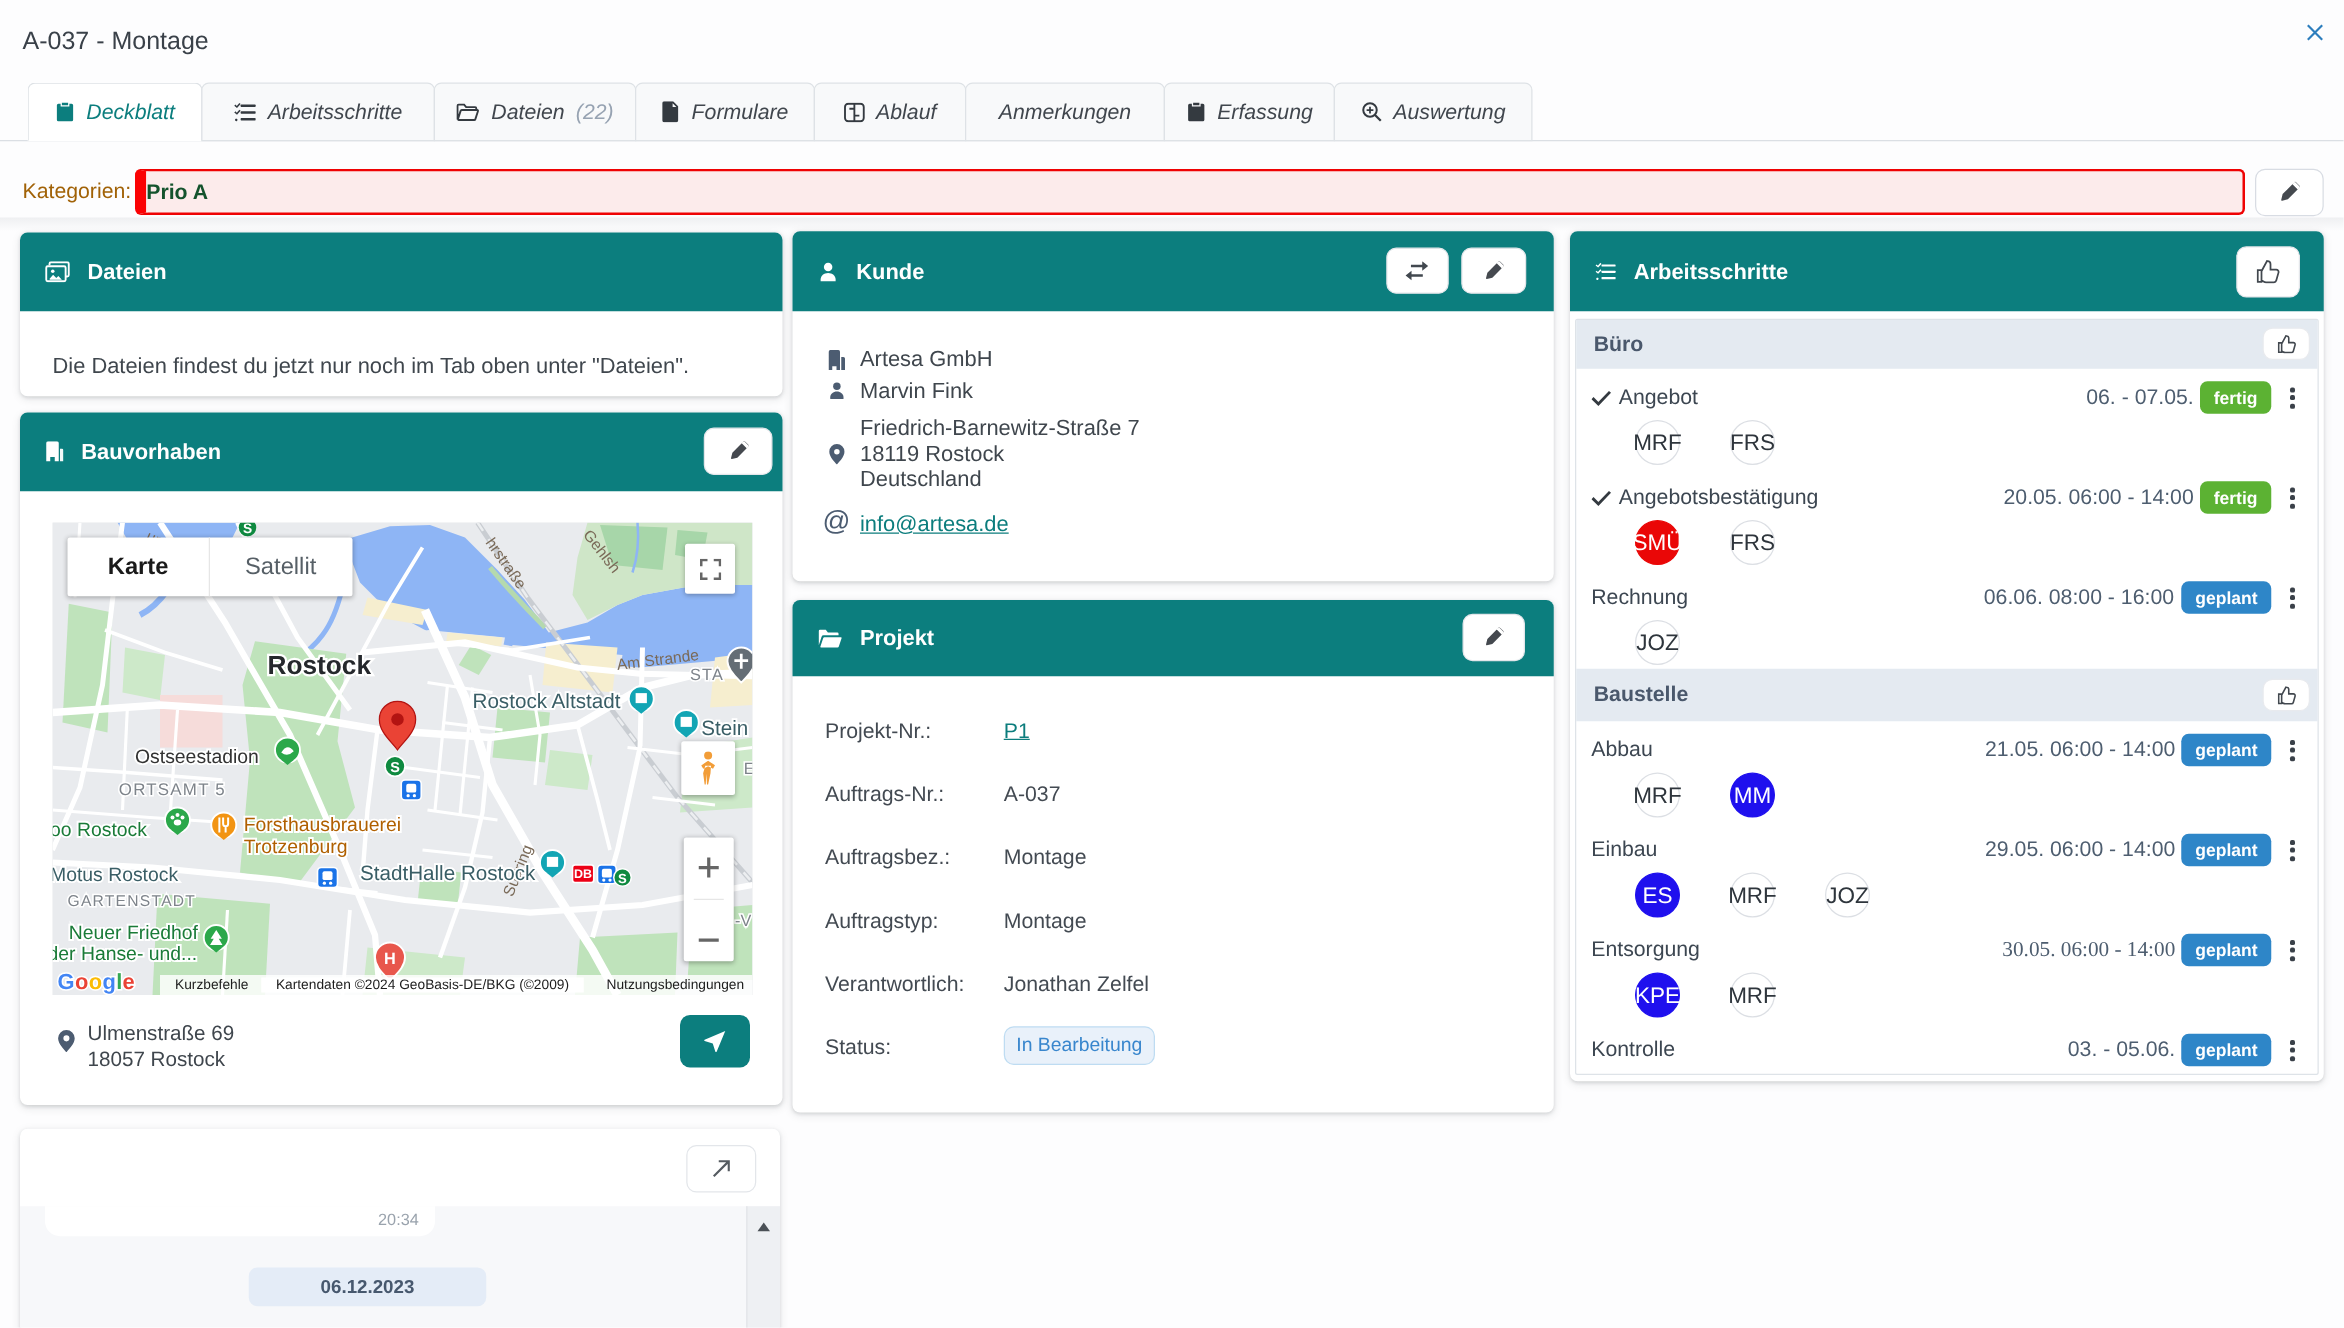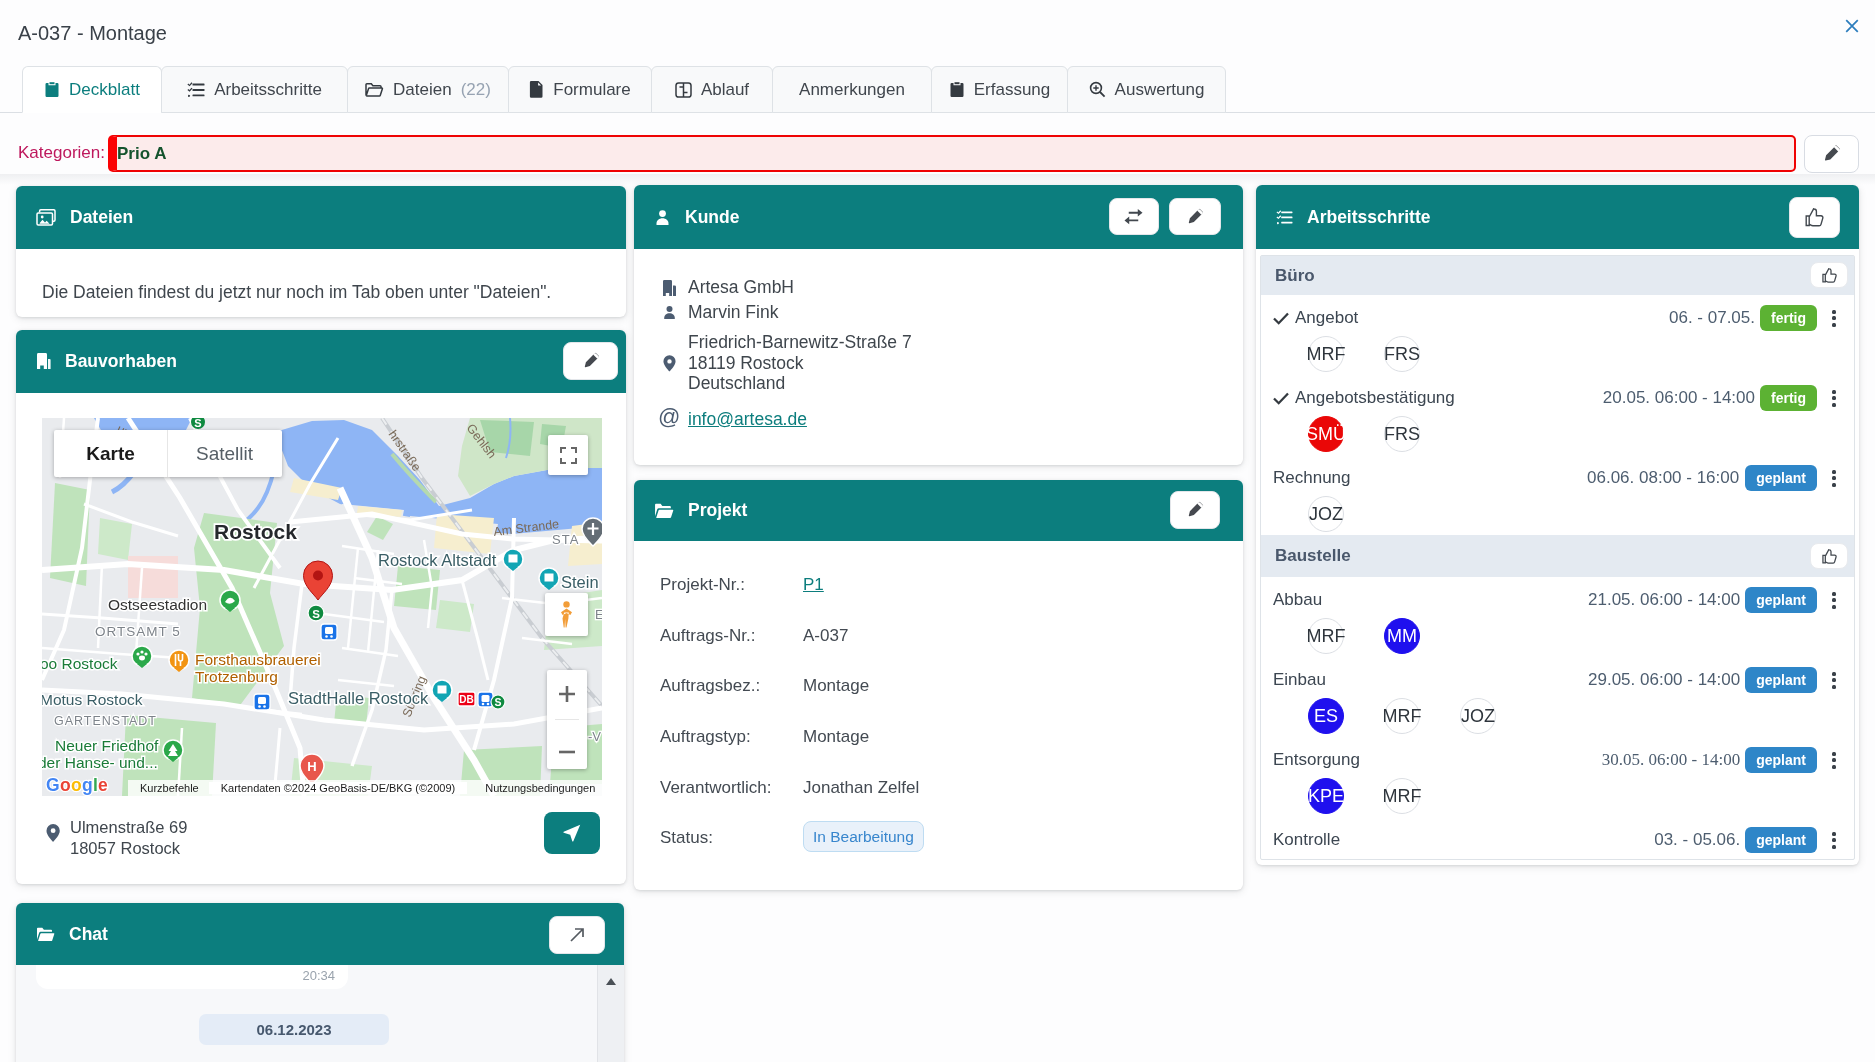--- a/index.html
+++ b/index.html
@@ -47,21 +47,21 @@
 <body>
 <div id="page">
   <div class="abs" style="left:0; top:174px; width:1875px; height:11px; background:linear-gradient(180deg, rgba(70,80,95,.08), rgba(70,80,95,0));"></div>
 
   <div class="abs" style="left:18px; top:22px; font-size:20px; color:#3a4149;">A-037 - Montage</div>
   <svg class="abs" style="left:1845px; top:19px;" width="14" height="14" viewBox="0 0 17 17">
     <path d="M1.5 1.5 L15.5 15.5 M15.5 1.5 L1.5 15.5" stroke="#2c7dbd" stroke-width="2.1" fill="none"></path>
   </svg>
 
   <div class="abs" style="left:0; top:112px; width:1875px; height:1px; background:#dbdfe4;"></div>
-  <div class="abs" style="left:22px; top:66px; display:flex; z-index:2;">
+  <div class="abs" style="left:22px; top:66px; display:flex; z-index:2;font-style:italic;">
     <div class="tab active" style="width:140px;margin-left:0;">
       <svg class="ic" width="16" height="17" viewBox="0 0 16 17">
           <path fill="#0c7e7e" d="M5.5 1.2h5v2h-5z"></path>
           <path fill="#0c7e7e" d="M11.5 2h1.8a1.2 1.2 0 0 1 1.2 1.2v11.6a1.2 1.2 0 0 1-1.2 1.2H2.7a1.2 1.2 0 0 1-1.2-1.2V3.2A1.2 1.2 0 0 1 2.7 2h1.8v2.2h7V2zM4.5 7.4h7v1.3h-7zm0 3h7v1.3h-7zm0 3h5v1.3h-5z"></path>
         </svg>
       Deckblatt</div>
     <div class="tab" style="width:187px;">
       <svg class="ic" width="18" height="16" viewBox="0 0 18 16">
           <g fill="#343a40">
             <rect x="5.5" y="1.6" width="12" height="1.9" rx=".5"></rect>
@@ -96,21 +96,21 @@
       Erfassung</div>
     <div class="tab" style="width:159px;">
       <svg class="ic" width="17" height="17" viewBox="0 0 17 17">
           <circle cx="7" cy="7" r="5.4" fill="none" stroke="#343a40" stroke-width="1.6"></circle>
           <path d="M11 11l4.6 4.6" stroke="#343a40" stroke-width="1.8"></path>
           <path d="M7 4.3v5.4M4.3 7h5.4" stroke="#343a40" stroke-width="1.4"></path>
         </svg>
       Auswertung</div>
   </div>
 
-  <div class="abs" style="left:18px; top:143px; font-size:17px; color:#be185d;">Kategorien:</div>
+  <div class="abs" style="left:18px; top:143px; font-size:17px; color:#a16207;">Kategorien:</div>
   <div class="abs" style="left:108px; top:135px; width:1688px; height:37px; background:#fcebeb;
        border:2px solid #ef0203; border-left:9px solid #fb0204; border-radius:5px;
        display:flex; align-items:center; font-size:17px; font-weight:bold; color:#14532d;">Prio A</div>
   <div class="hbtn" style="left:1804px; top:135px; width:55px; height:38px; border-color:#d8dce3;">
     <svg width="19" height="19" viewBox="0 0 19 19">
         <path fill="#45494f" d="M13.9.9l4.2 4.2-9.8 9.8-4.6 1.1a.55.55 0 0 1-.7-.7l1.1-4.6zM12 2.8l4.2 4.2 1.4-1.4a1.1 1.1 0 0 0 0-1.6L15 1.4a1.1 1.1 0 0 0-1.6 0z" transform="translate(0,-0.5)"></path>
       </svg>
   </div>
 
   <div class="card" style="left:16px; top:186px; width:610px; height:131px;">
@@ -364,26 +364,20 @@
       </svg>
     <div class="abs" style="left:54px; top:487px; font-size:16.5px; color:#3f464d; line-height:21px;">Ulmenstraße 69<br>18057 Rostock</div>
     <div class="abs" style="left:528px; top:482px; width:56px; height:42px; background:#0c7e7e; border-radius:8px; display:flex; align-items:center; justify-content:center;">
       <svg width="18" height="18" viewBox="0 0 18 18">
           <path fill="#fff" d="M17.2.8L10.3 17.3a.55.55 0 0 1-1 0L7.2 10.8.7 8.7a.55.55 0 0 1 0-1L17.2.8z"></path>
         </svg>
     </div>
   </div>
 
   <div class="card" style="left:16px; top:903px; width:608px; height:180px;">
-    <div class="chead" style="height:62px;">
-      <svg class="ic" width="19" height="16" viewBox="0 0 19 16">
-          <path fill="#fff" d="M1 13.5V2.6a.9.9 0 0 1 .9-.9h4.4l1.6 2h7.2a.9.9 0 0 1 .9.9v1.2H4.6a1.6 1.6 0 0 0-1.5 1.1L1 13.5zm1.1 1.3l2.2-6.8a1 1 0 0 1 .9-.7h12.5a.6.6 0 0 1 .6.8l-2.1 6.3a1 1 0 0 1-1 .7H2.6a.8.8 0 0 1-.5-.3z"></path>
-        </svg>
-      Chat
-    </div>
     <div class="hbtn" style="left:533px; top:13px; width:56px; height:38px;">
       <svg width="16" height="16" viewBox="0 0 16 16">
           <path d="M2 14L13.5 2.5M6 2h8v8" stroke="#555b61" stroke-width="1.7" fill="none"></path>
         </svg>
     </div>
 
     <div class="abs" style="left:0; top:62px; width:608px; height:118px; background:#f7f8fa;"></div>
     <div class="abs" style="left:20px; top:62px; width:312px; height:24px; background:#fff; border-radius:0 0 12px 12px;">
       <div class="abs" style="right:13px; top:3px; font-size:13px; color:#9aa3ad;">20:34</div>
     </div>

